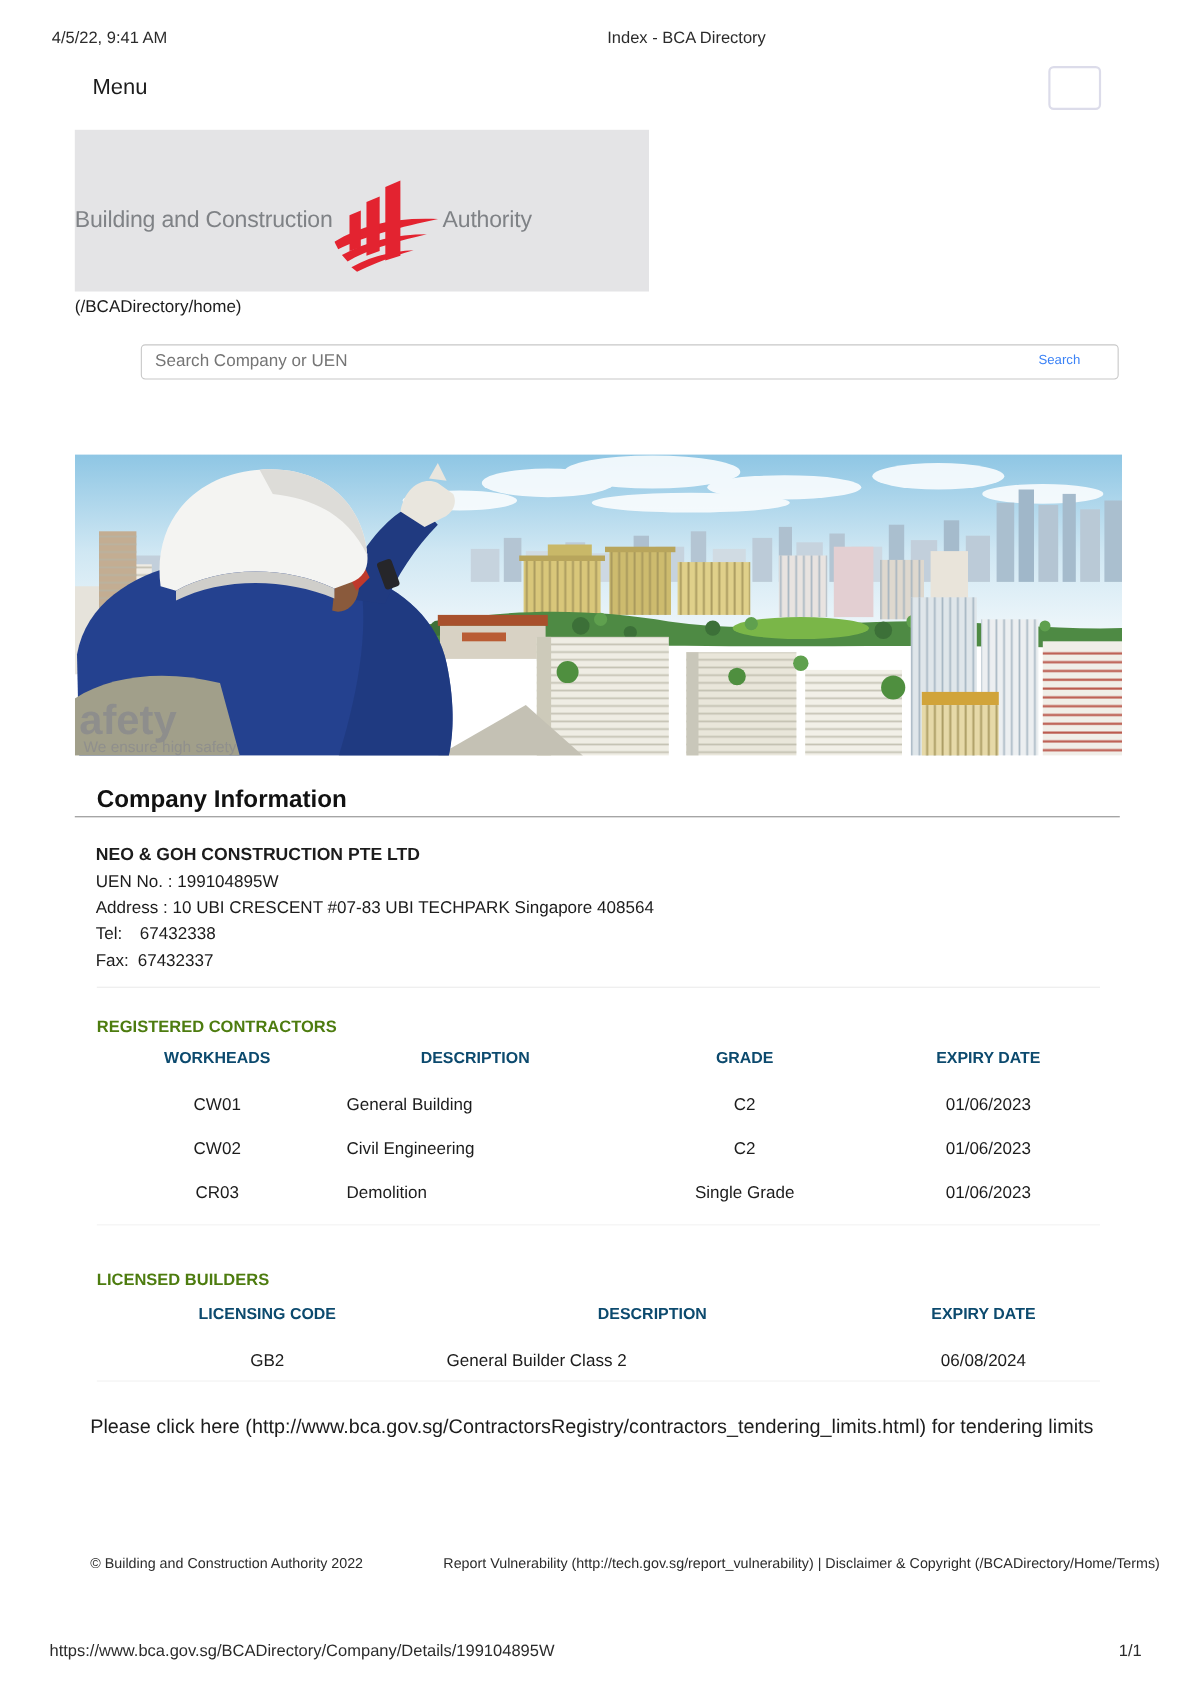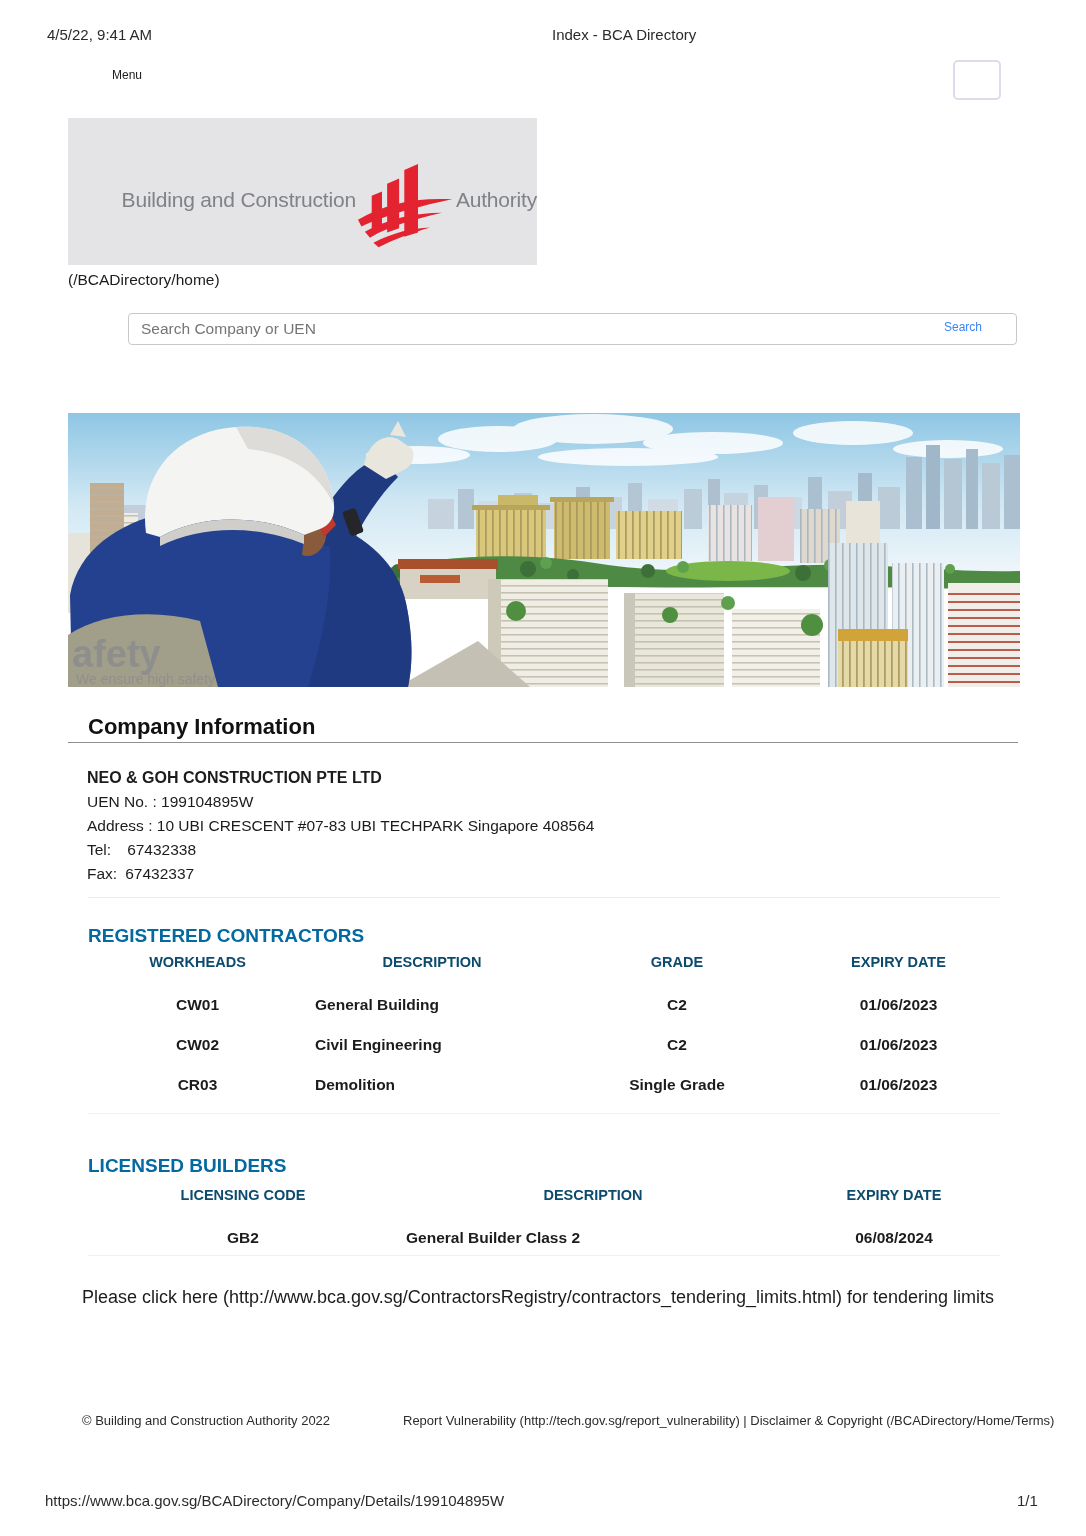--- a/index.html
+++ b/index.html
@@ -4,24 +4,24 @@
 <style>
   html,body{margin:0;padding:0;background:#fff;}
   .page{
     position:relative;width:1086px;height:1536px;background:#ffffff;
     font-family:"Liberation Sans","DejaVu Sans",sans-serif;color:#222;overflow:hidden;
   }
   .abs{position:absolute;}
   
   .ph-date{left:47px;top:26px;font-size:15px;color:#2b2b2b;}
   .ph-title{left:552px;top:26px;font-size:15px;color:#2b2b2b;}
-  .menu-label{left:84px;top:68px;font-size:12px;color:#1c1c1c;cursor:pointer;margin-left:28px;}
+  .menu-label{left:84px;top:68px;font-size:20px;color:#1c1c1c;cursor:pointer;}
   .empty-box{left:953px;top:60px;width:44px;height:36px;border:2px solid #dcdcea;border-radius:5px;background:#fff;}
   
-  .logo-box{left:68px;top:118px;width:469px;height:147px;display:flex;align-items:center;justify-content:flex-end;}
+  .logo-box{left:68px;top:118px;width:522px;height:147px;display:flex;align-items:center;justify-content:flex-start;}
   .logo-row{display:flex;align-items:center;margin-top:16px;}
   .logo-txt{font-size:21px;color:#7f8286;letter-spacing:-0.2px;white-space:nowrap;}
   .logo-mark{width:96px;height:100px;margin:0 2px;}
   .home-link{left:68px;top:271px;font-size:15.5px;color:#1c1c1c;cursor:pointer;}
   
   .search-input{left:80px;top:313px;width:889px;height:32px;box-sizing:border-box;border:1px solid #c8c8c8;
     border-radius:4px;padding:0 12px;font-size:15.5px;font-family:inherit;color:#222;outline:none;margin-left:48px;}
   .search-input::placeholder{color:#757575;opacity:1;}
   .search-btn{left:944px;top:320px;font-size:12px;color:#3b82f6;background:none;border:none;padding:0;font-family:inherit;cursor:pointer;}
   .adv-search{left:81px;top:357px;font-size:15.5px;color:#1c1c1c;cursor:pointer;}
@@ -30,26 +30,26 @@
   .hero svg{display:block;}
   
   .sec-title{left:88px;top:714px;font-size:22px;font-weight:bold;color:#111;}
   .sec-rule{left:68px;top:742px;width:950px;height:1px;background:#8f8f8f;}
   .company-block{left:87px;top:766px;font-size:15.5px;line-height:24px;color:#1c1c1c;}
   .company-name{font-weight:bold;font-size:16px;}
   .lbl-gap-tel{display:inline-block;width:16px;}
   .lbl-gap-fax{display:inline-block;width:8px;}
   .soft-divider{left:88px;width:912px;height:1px;background:#ececec;}
   
-  .tbl-title{font-size:19px;font-weight:bold;color:#0369a1;}
+  .tbl-title{font-size:15px;font-weight:bold;color:#4d7c0f;}
   .rc-title{left:88px;top:925px;}
   .lb-title{left:88px;top:1155px;}
   table.data{border-collapse:collapse;table-layout:fixed;}
   table.data th{font-size:14.5px;font-weight:bold;color:#0c4a6e;text-align:center;vertical-align:top;padding:4px 0 0 0;height:40px;}
-  table.data td{font-size:15.5px;color:#1c1c1c;text-align:center;vertical-align:top;padding:2px 0 0 0;height:38px;font-weight:bold;}
+  table.data td{font-size:15.5px;color:#1c1c1c;text-align:center;vertical-align:top;padding:2px 0 0 0;height:38px;}
   table.data td.left, table.data th.left-pad{text-align:left;padding-left:8px;}
   .tbl-rc{left:88px;top:950px;width:912px;}
   .tbl-lb{left:88px;top:1183px;width:912px;}
   
   .note{left:82px;top:1287px;font-size:18px;color:#1c1c1c;cursor:pointer;}
   .foot-copy{left:82px;top:1413px;font-size:13px;color:#2b2b2b;}
   .foot-links{left:403px;top:1413px;font-size:13px;color:#2b2b2b;cursor:pointer;}
   .pf-url{left:45px;top:1492px;font-size:15px;color:#2b2b2b;}
   .pf-page{left:1017px;top:1492px;font-size:15px;color:#2b2b2b;}
 </style>

